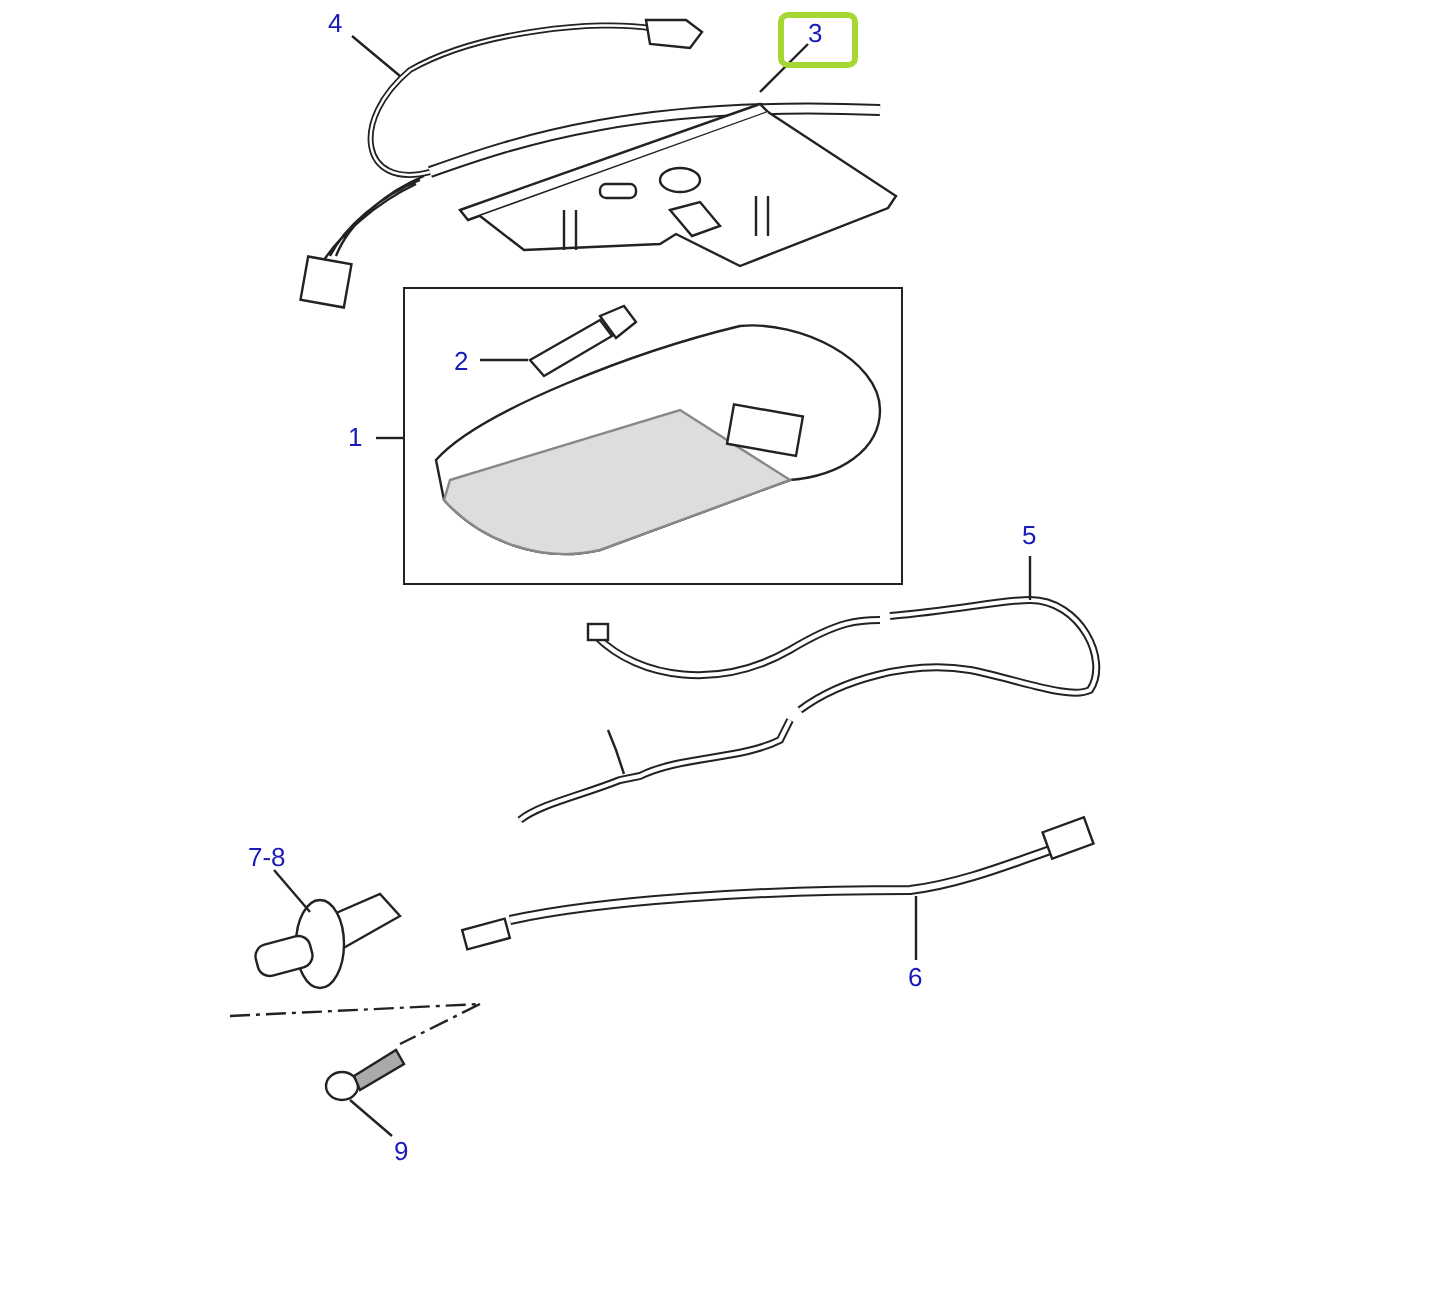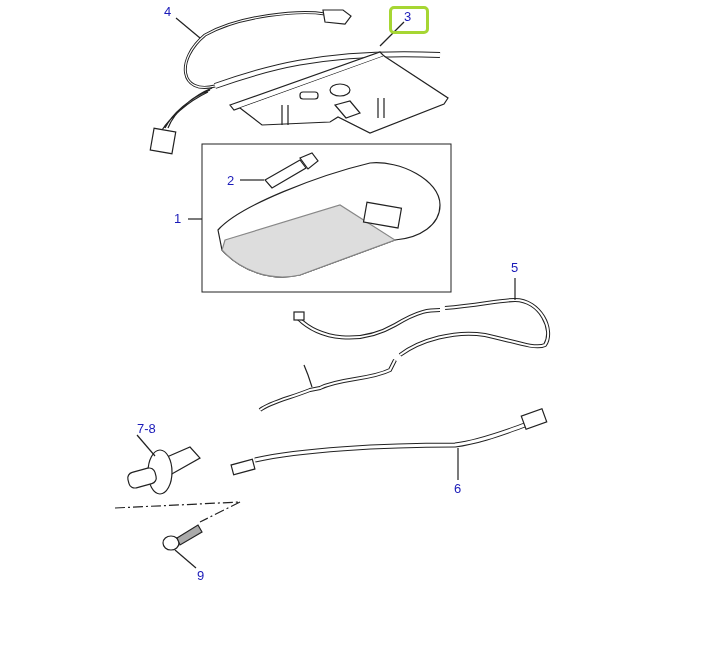--- a/index.html
+++ b/index.html
@@ -79,15 +79,15 @@
   <line x1="176" y1="18" x2="200" y2="38"></line>
   <line x1="404" y1="22" x2="380" y2="46"></line>
 </svg>
 
 <div class="hl" style="left:389px;top:6px;width:34px;height:22px;"></div>
 <span class="callout" style="left:404px;top:10px;">3</span>
 <span class="callout" style="left:164px;top:5px;">4</span>
 <span class="callout" style="left:227px;top:174px;">2</span>
 <span class="callout" style="left:174px;top:212px;">1</span>
 <span class="callout" style="left:511px;top:261px;">5</span>
-<span class="callout" style="left:137px;top:422px;">7-8</span>
+<span class="callout" style="left:124px;top:422px;">7-8</span>
 <span class="callout" style="left:454px;top:482px;">6</span>
 <span class="callout" style="left:197px;top:569px;">9</span>
 
 </body></html>

